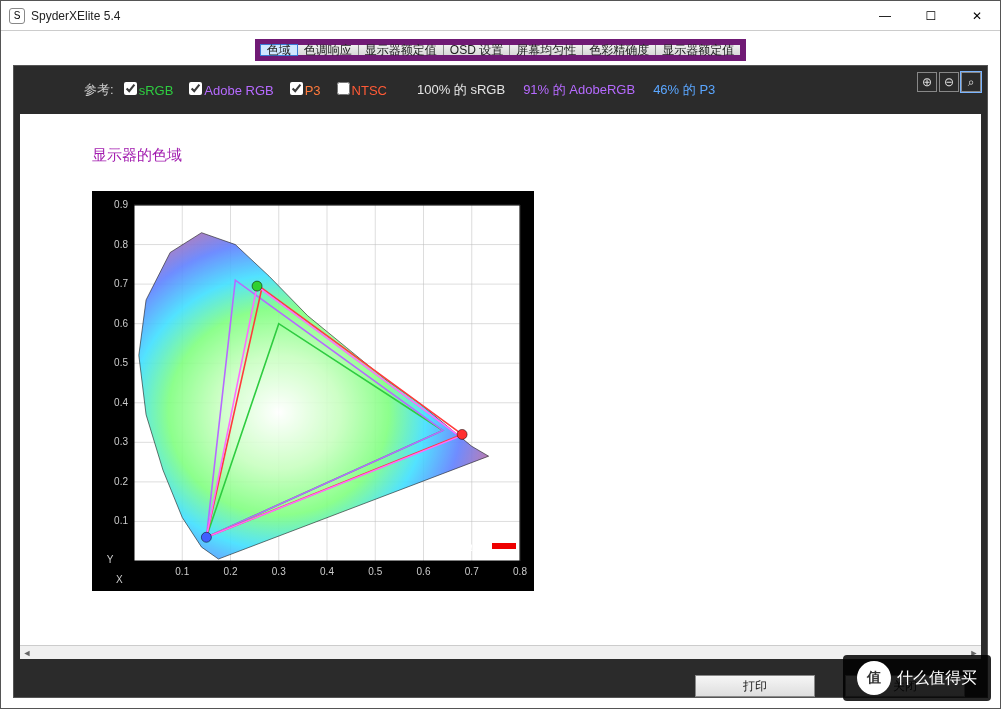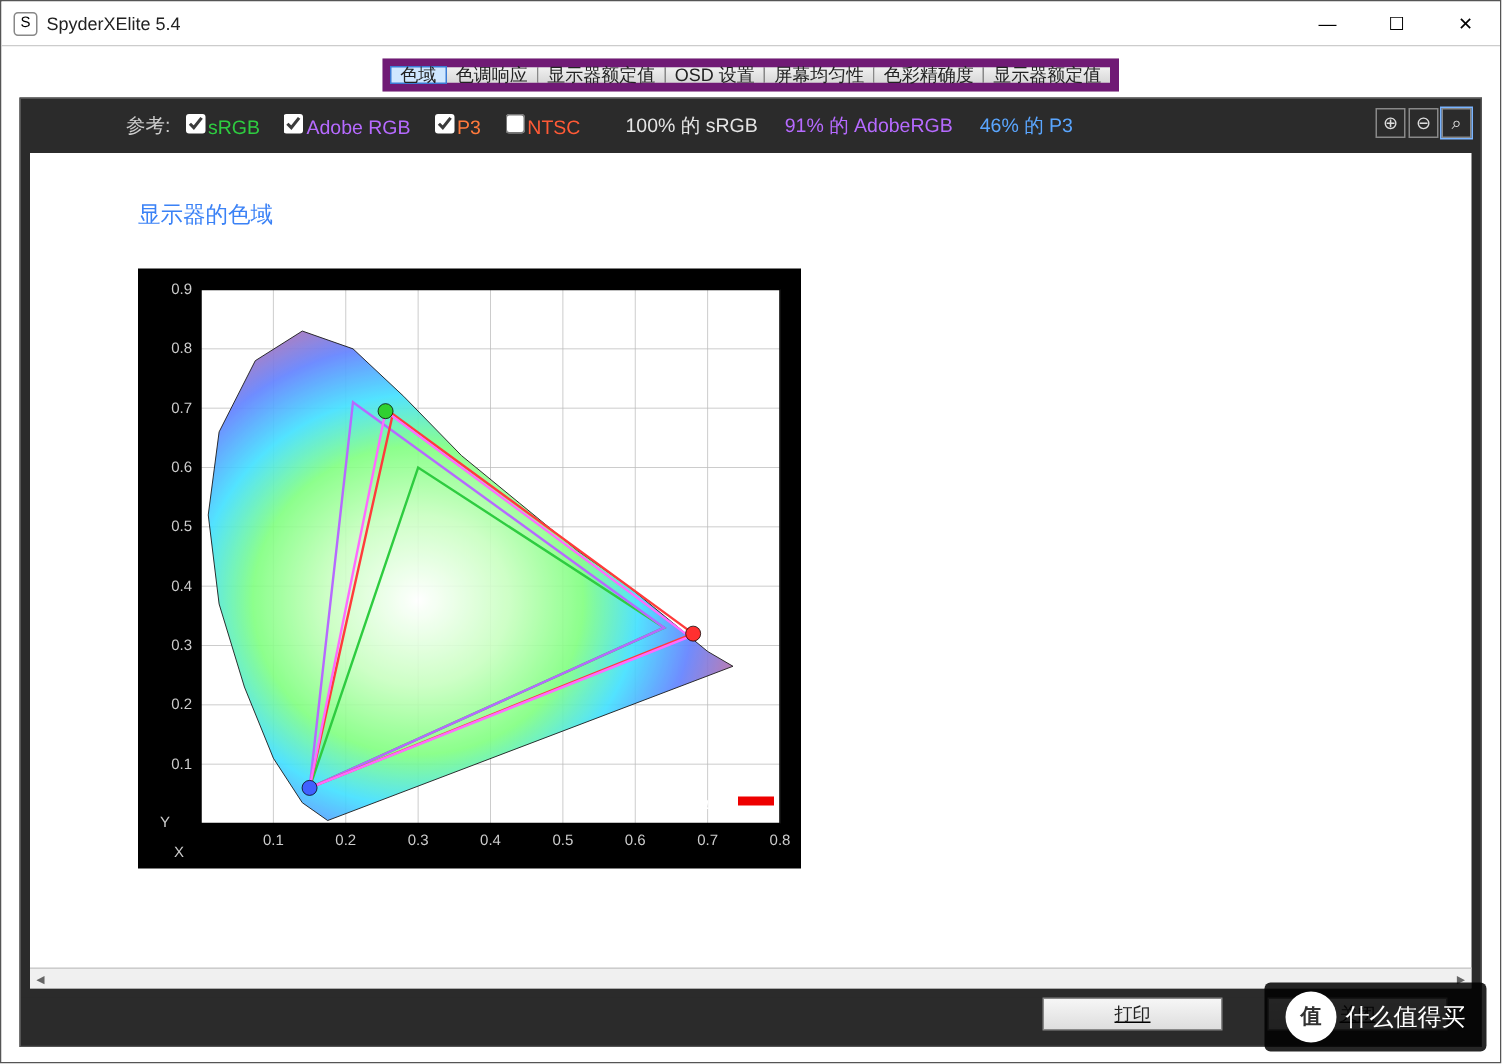--- a/index.html
+++ b/index.html
@@ -10,48 +10,48 @@
   .titlebar .title { font-size: 12px; color: #222; flex: 1; }
   .win-btns { display: flex; height: 100%; }
   .win-btn { width: 46px; height: 100%; display: flex; align-items: center; justify-content: center; font-size: 12px; cursor: default; }
   .client { flex: 1; background: #fff; padding: 8px 12px 10px 12px; display: flex; flex-direction: column; }
   .tabs-row { height: 22px; display: flex; justify-content: center; align-items: stretch; }
   .tabs { display: flex; border: 6px solid #701a75; background: #ddd; height: 22px; }
   .tab { font-size: 12px; padding: 0 6px; border-right: 1px solid #888; display: flex; align-items: center; background: linear-gradient(#f0f0f0,#d8d8d8); cursor: default; color: #222; }
   .tab:last-child { border-right: none; }
   .tab.active { background: #cfe7ff; border: 1px solid #3a7bd5; margin: -1px 0 -1px -1px; }
   .dark-panel { flex: 1; background: #2b2b2b; margin-top: 4px; display: flex; flex-direction: column; border: 1px solid #555; }
-  .options-row { height: 36px; display: flex; align-items: center; padding: 0 10px 0 70px; font-size: 13px; color: #ccc; position: relative; }
+  .options-row { height: 48px; display: flex; align-items: center; padding: 0 10px 0 70px; font-size: 13px; color: #ccc; position: relative; }
   .opt-label { color: #ccc; margin-right: 6px; }
   .chk { margin-left: 4px; margin-right: 2px; }
   .chk input { accent-color: #fff; }
   .gamut-name { margin-right: 12px; }
   .g-srgb { color: #2ecc40; }
   .g-adobe { color: #b66aff; }
   .g-p3 { color: #ff7a3c; }
   .g-ntsc { color: #ff5a36; }
   .cov { margin-left: 18px; }
   .c-srgb { color: #e5e5e5; }
   .c-adobe { color: #b66aff; }
   .c-p3 { color: #5aa6ff; }
   .zoom-group { position: absolute; right: 6px; top: 6px; display: flex; gap: 2px; }
   .zoom-btn { width: 20px; height: 20px; border: 1px solid #888; background: #2b2b2b; display: flex; align-items: center; justify-content: center; color: #ddd; font-size: 12px; cursor: default; }
   .zoom-btn.sel { outline: 1px solid #7ab4ff; }
   .content-area { flex: 1; background: #ffffff; margin: 0 6px 6px 6px; overflow: hidden; position: relative; }
   .content-inner { padding: 32px 8px 8px 72px; }
-  .content-title { font-size: 15px; color: #3b82f6; margin-bottom: 26px; }
+  .content-title { font-size: 15px; color: #a21caf; margin-bottom: 26px; }
   .chart-box { width: 442px; height: 400px; background: #000; position: relative; }
   svg.chart { width: 100%; height: 100%; display: block; }
   .axis-text { font: 10px Arial; fill: #ccc; }
   .plot-bg { fill: #fff; }
   .scroll-h { position: absolute; left: 0; right: 0; bottom: 0; height: 14px; background: #f0f0f0; border-top: 1px solid #ccc; }
   .scroll-h .arrow { position: absolute; top: 0; width: 14px; height: 14px; display: flex; align-items: center; justify-content: center; font-size: 9px; color: #666; }
   .scroll-h .arrow.l { left: 0; }
   .scroll-h .arrow.r { right: 0; }
-  .footer { height: 32px; background: #2b2b2b; display: flex; align-items: flex-start; justify-content: flex-end; padding: 0 22px 0 0; gap: 30px; text-decoration: underline; }
+  .footer { height: 32px; background: #2b2b2b; display: flex; align-items: flex-end; justify-content: flex-end; padding: 0 22px 0 0; gap: 30px; }
   .footer-btn { width: 120px; height: 22px; background: linear-gradient(#f6f6f6,#dedede); border: 1px solid #888; font-size: 12px; display: flex; align-items: center; justify-content: center; cursor: default; color: #222; }
   .overlay-badge { position: absolute; right: 10px; bottom: 8px; display: flex; align-items: center; gap: 6px; color: #fff; background: rgba(0,0,0,0.85); padding: 6px 14px; border-radius: 4px; font-size: 16px; }
   .overlay-badge .circle { width: 34px; height: 34px; border-radius: 50%; background: #fff; color: #333; display: flex; align-items: center; justify-content: center; font-size: 14px; font-weight: bold; }
 </style>
 </head>
 <body>
 
 <div class="window">
 
   <div class="titlebar">

